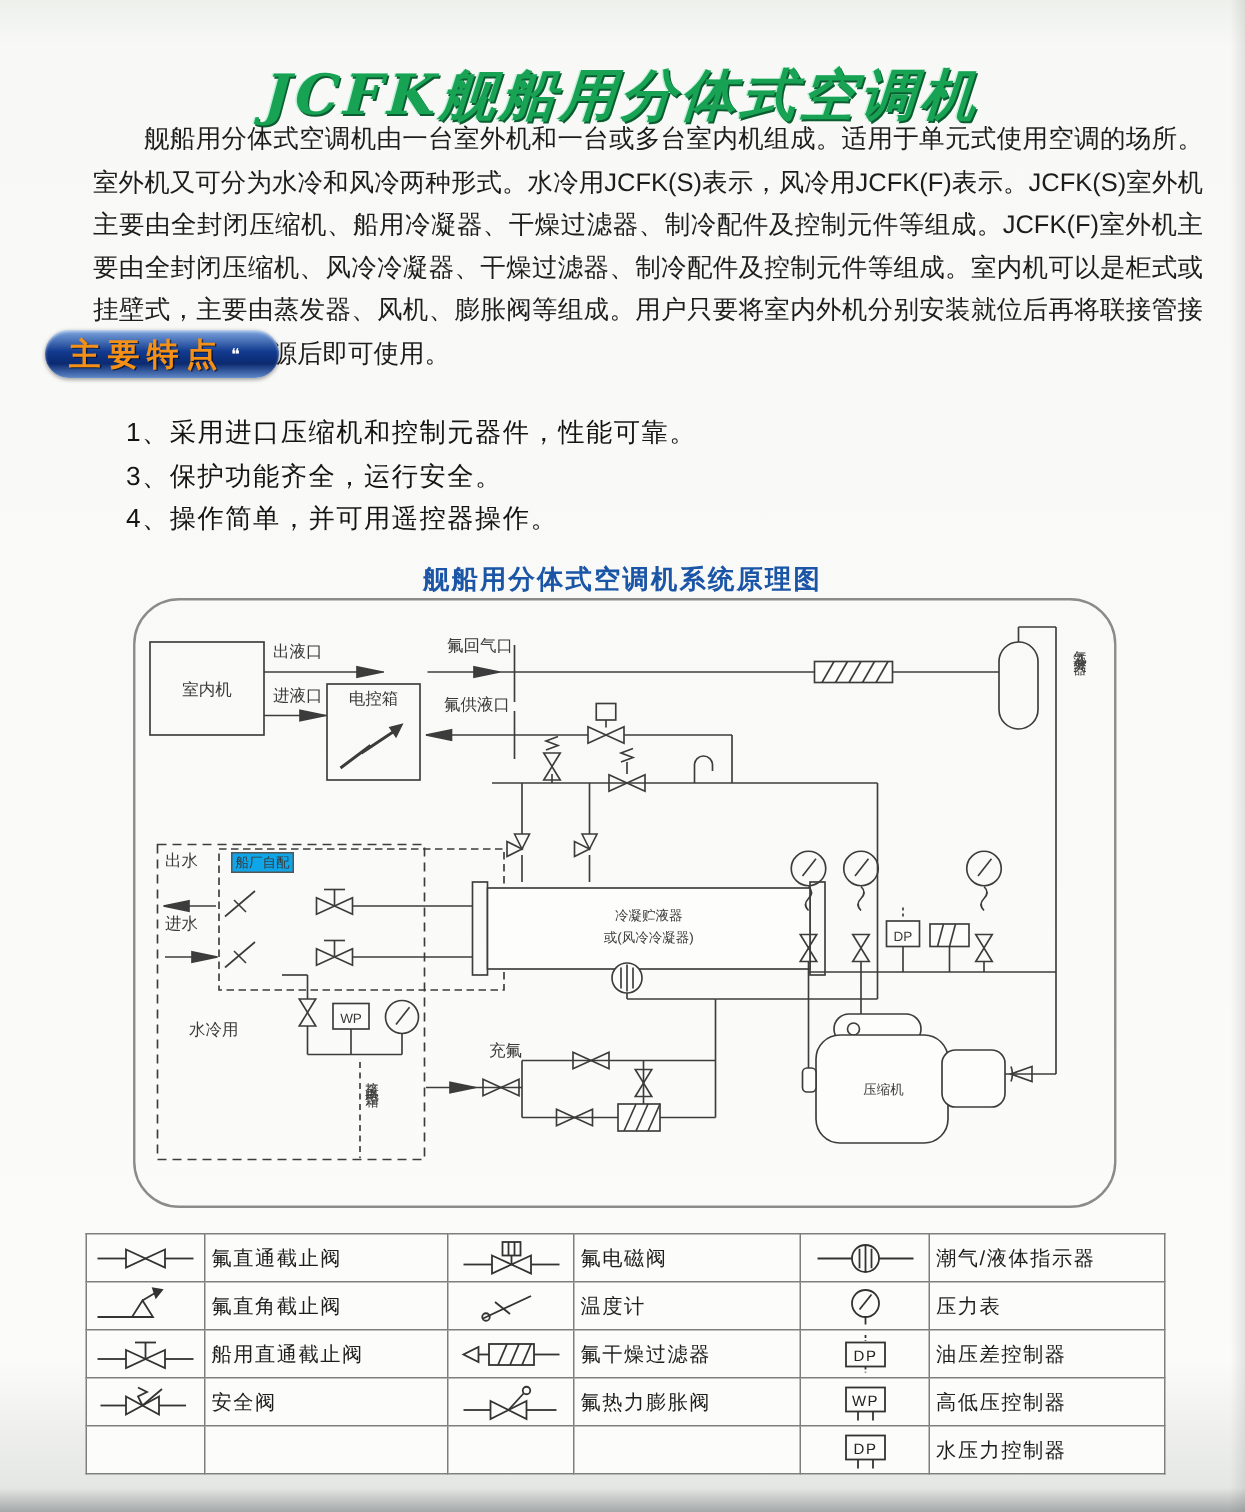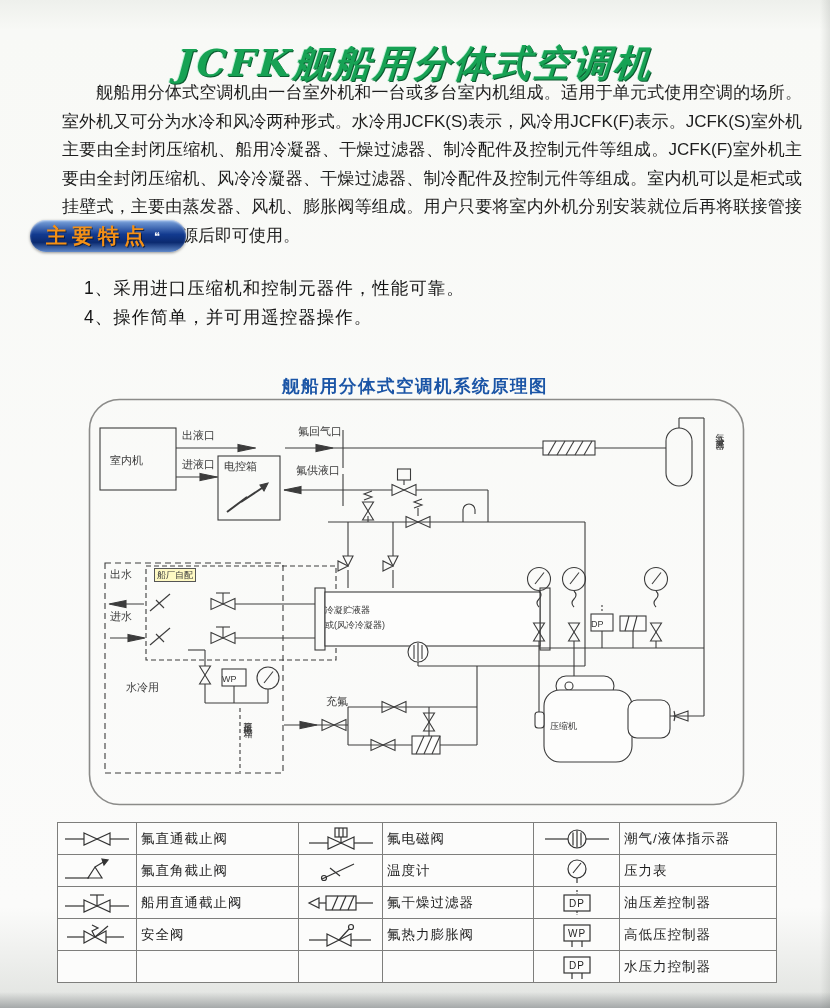--- a/index.html
+++ b/index.html
@@ -38,24 +38,24 @@
   .badge-mark{color:#fff;font-size:11px;margin-left:4px;}
   .features{position:absolute;left:84px;top:257px;font-size:17.5px;color:#141414;margin-top:17px;}
   .features .feat{height:28.5px;line-height:28.5px;letter-spacing:1px;}
   .diagram-title{
     position:absolute;top:374px;left:0;width:100%;text-align:center;
     font-size:17.5px;font-weight:bold;color:#1b55a6;letter-spacing:1.5px;
   }
   .diagram{position:absolute;left:88px;top:398px;width:657px;height:408px;}
   .diagram svg{position:absolute;left:0;top:0;}
   .dlab{position:absolute;font-size:11px;color:#3a3a3a;white-space:nowrap;line-height:12px;}
-  .dlab.c{}
+  .dlab.c{text-align:center;}
   .dlab.v{writing-mode:vertical-rl;letter-spacing:2px;}
   .dlab.s{font-size:9px;}
-  .boxed{border:1px solid #555;background:#fef9c3;padding:0 2px;}
+  .boxed{border:1px solid #555;background:#0ea5e9;padding:0 2px;}
   .legend{position:absolute;left:57px;top:822px;}
   table.leg{border-collapse:collapse;table-layout:fixed;background:#fcfcfb;}
   table.leg td{
     border:1px solid #7e7e7c;height:31px;padding:0 4px;
     font-size:13.5px;color:#1e1e1e;letter-spacing:1px;vertical-align:middle;
   }
   td.sym{text-align:center;padding:0;}
   .w1{width:72px}.w2{width:162px}.w3{width:84px}.w4{width:151px}.w5{width:86px}.w6{width:157px}
   .symsvg{display:block;margin:0 auto;}
 </style>
@@ -68,20 +68,21 @@
 
 <p class="intro">舰船用分体式空调机由一台室外机和一台或多台室内机组成。适用于单元式使用空调的场所。室外机又可分为水冷和风冷两种形式。水冷用JCFK(S)表示，风冷用JCFK(F)表示。JCFK(S)室外机主要由全封闭压缩机、船用冷凝器、干燥过滤器、制冷配件及控制元件等组成。JCFK(F)室外机主要由全封闭压缩机、风冷冷凝器、干燥过滤器、制冷配件及控制元件等组成。室内机可以是柜式或挂壁式，主要由蒸发器、风机、膨胀阀等组成。用户只要将室内外机分别安装就位后再将联接管接好，电缆接通电源后即可使用。</p>
 
 <div class="badge">
   <span class="badge-text">主要特点</span>
   <span class="badge-mark">❝</span>
 </div>
 
 <div class="features">
   <div class="feat">1、采用进口压缩机和控制元器件，性能可靠。</div>
+  <div class="feat">3、保护功能齐全，运行安全。</div>
   <div class="feat">4、操作简单，并可用遥控器操作。</div>
 </div>
 
 <div class="diagram-title">舰船用分体式空调机系统原理图</div>
 
 <div class="diagram">
   <svg width="657" height="408" viewBox="0 0 657 408" stroke="#3c3c3c" stroke-width="1.1" fill="none">
     <defs>
       <g id="btH">
           <polygon points="-12,-5.5 0,0 -12,5.5"></polygon>

